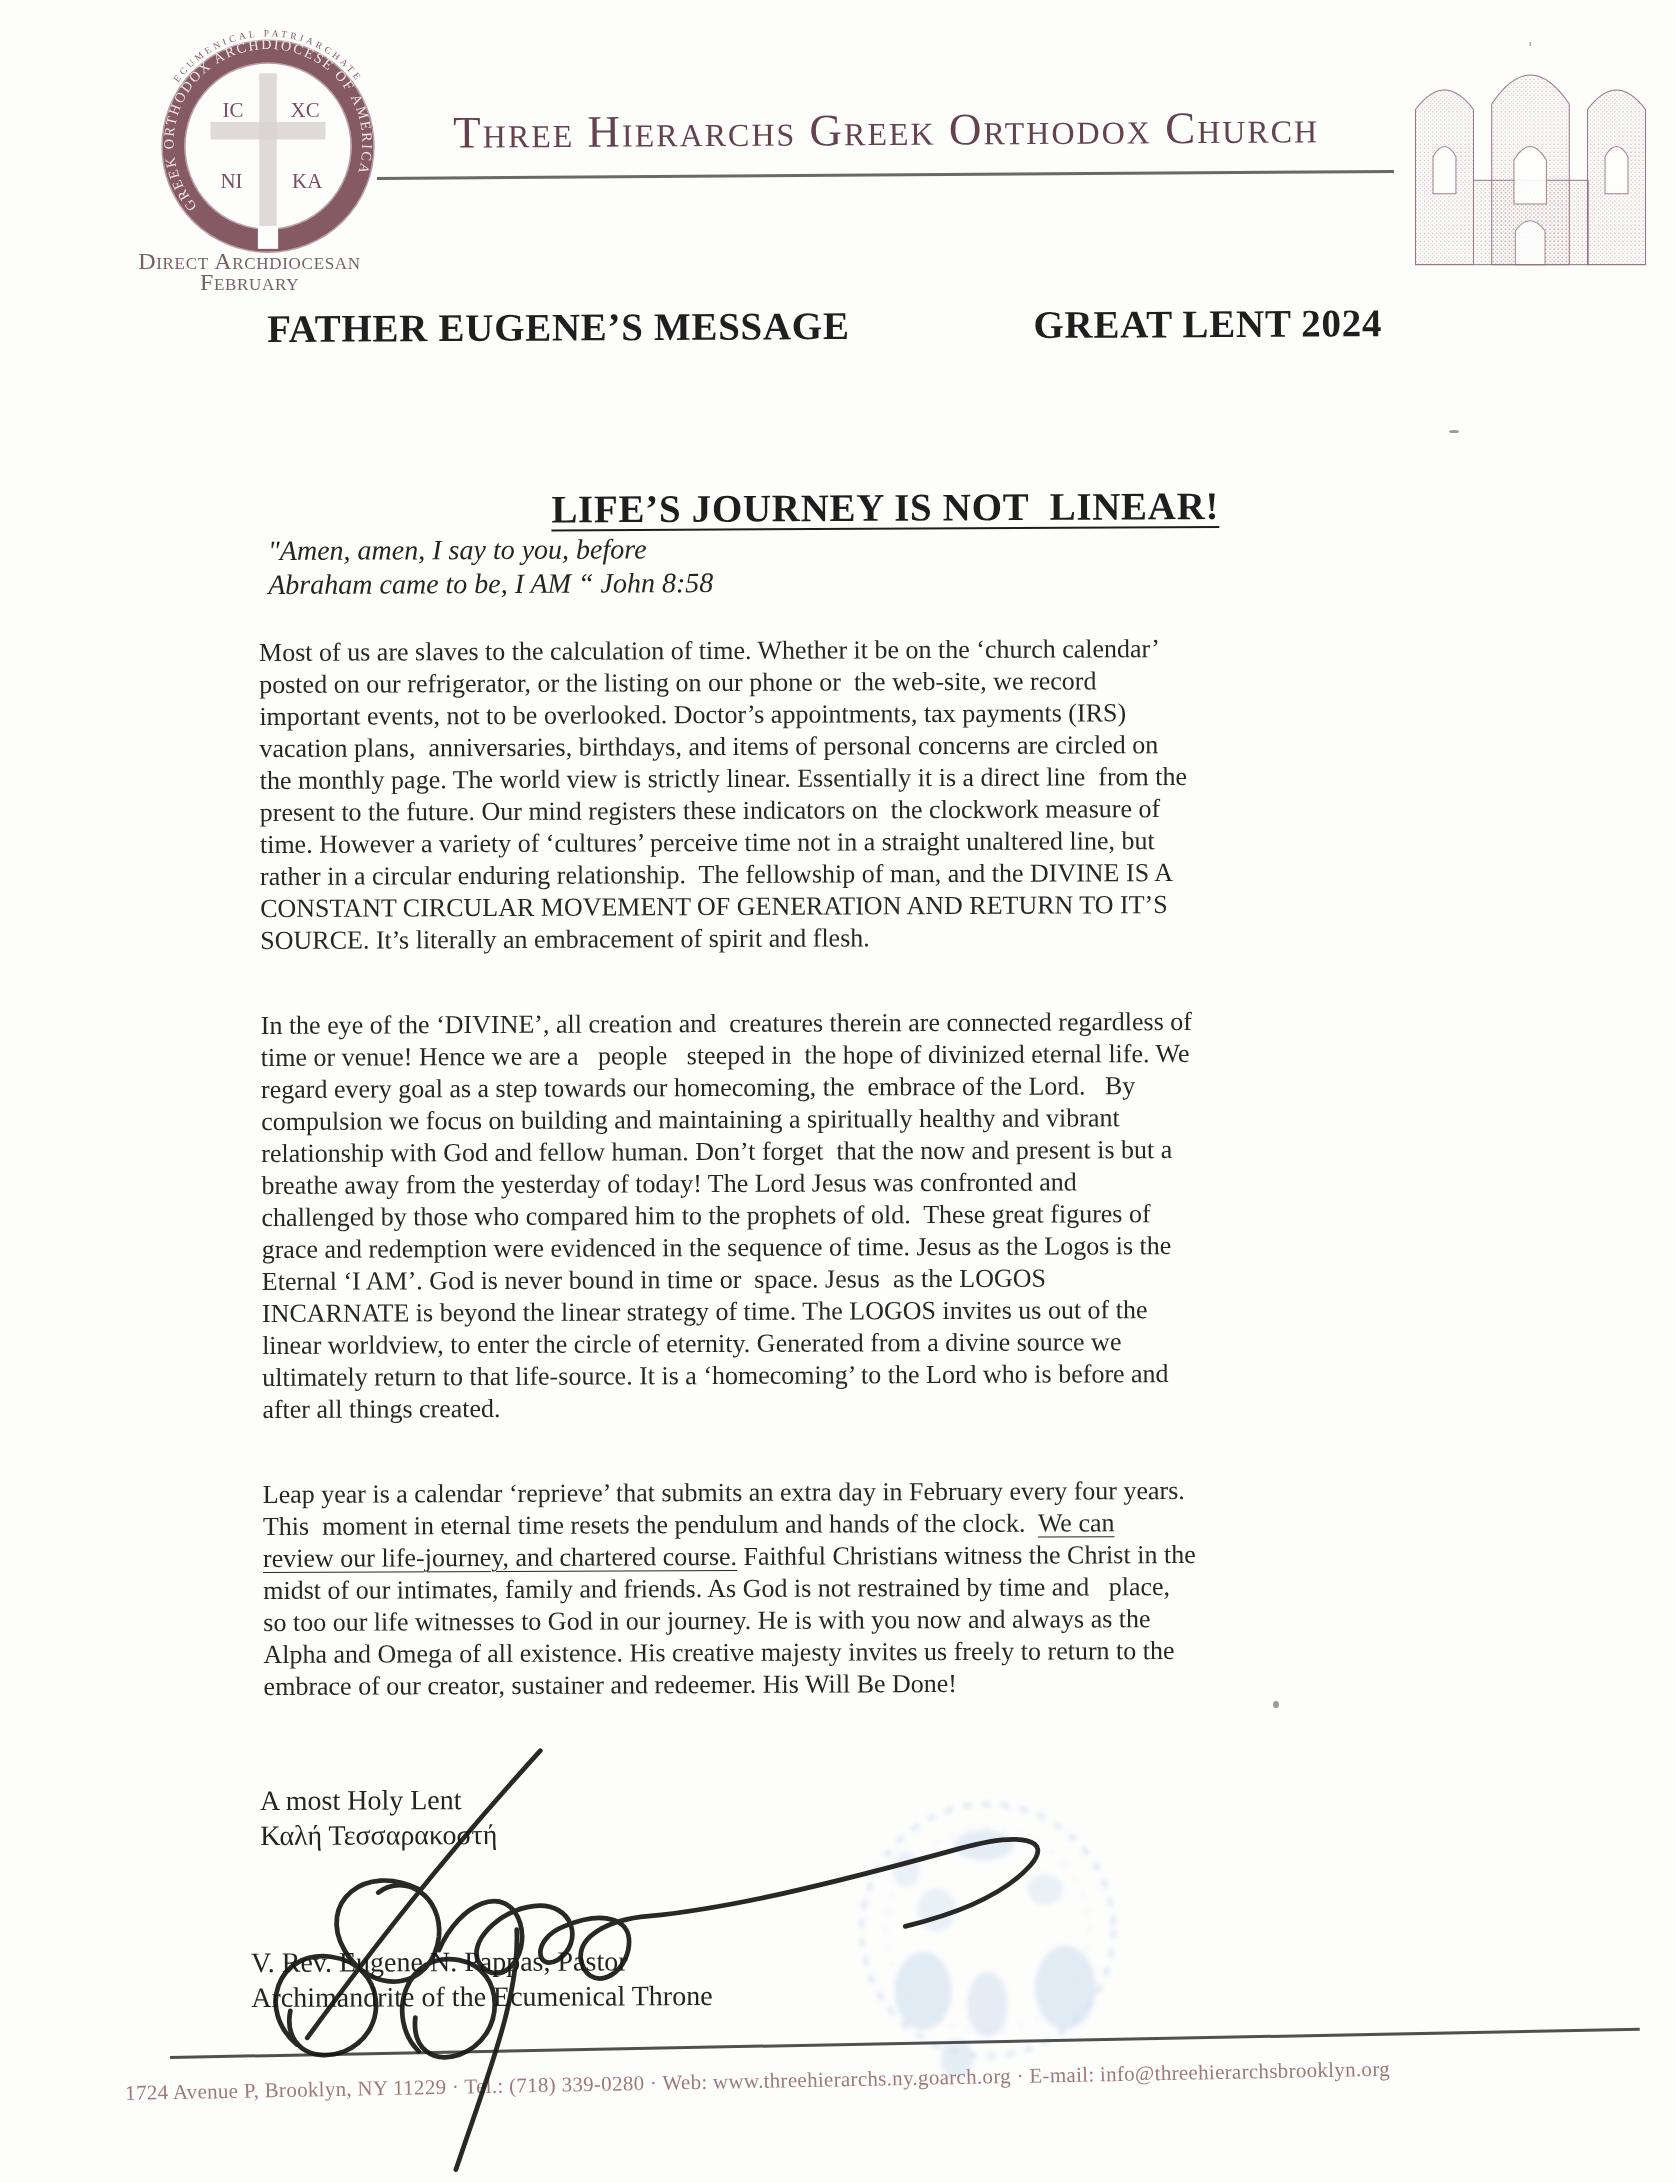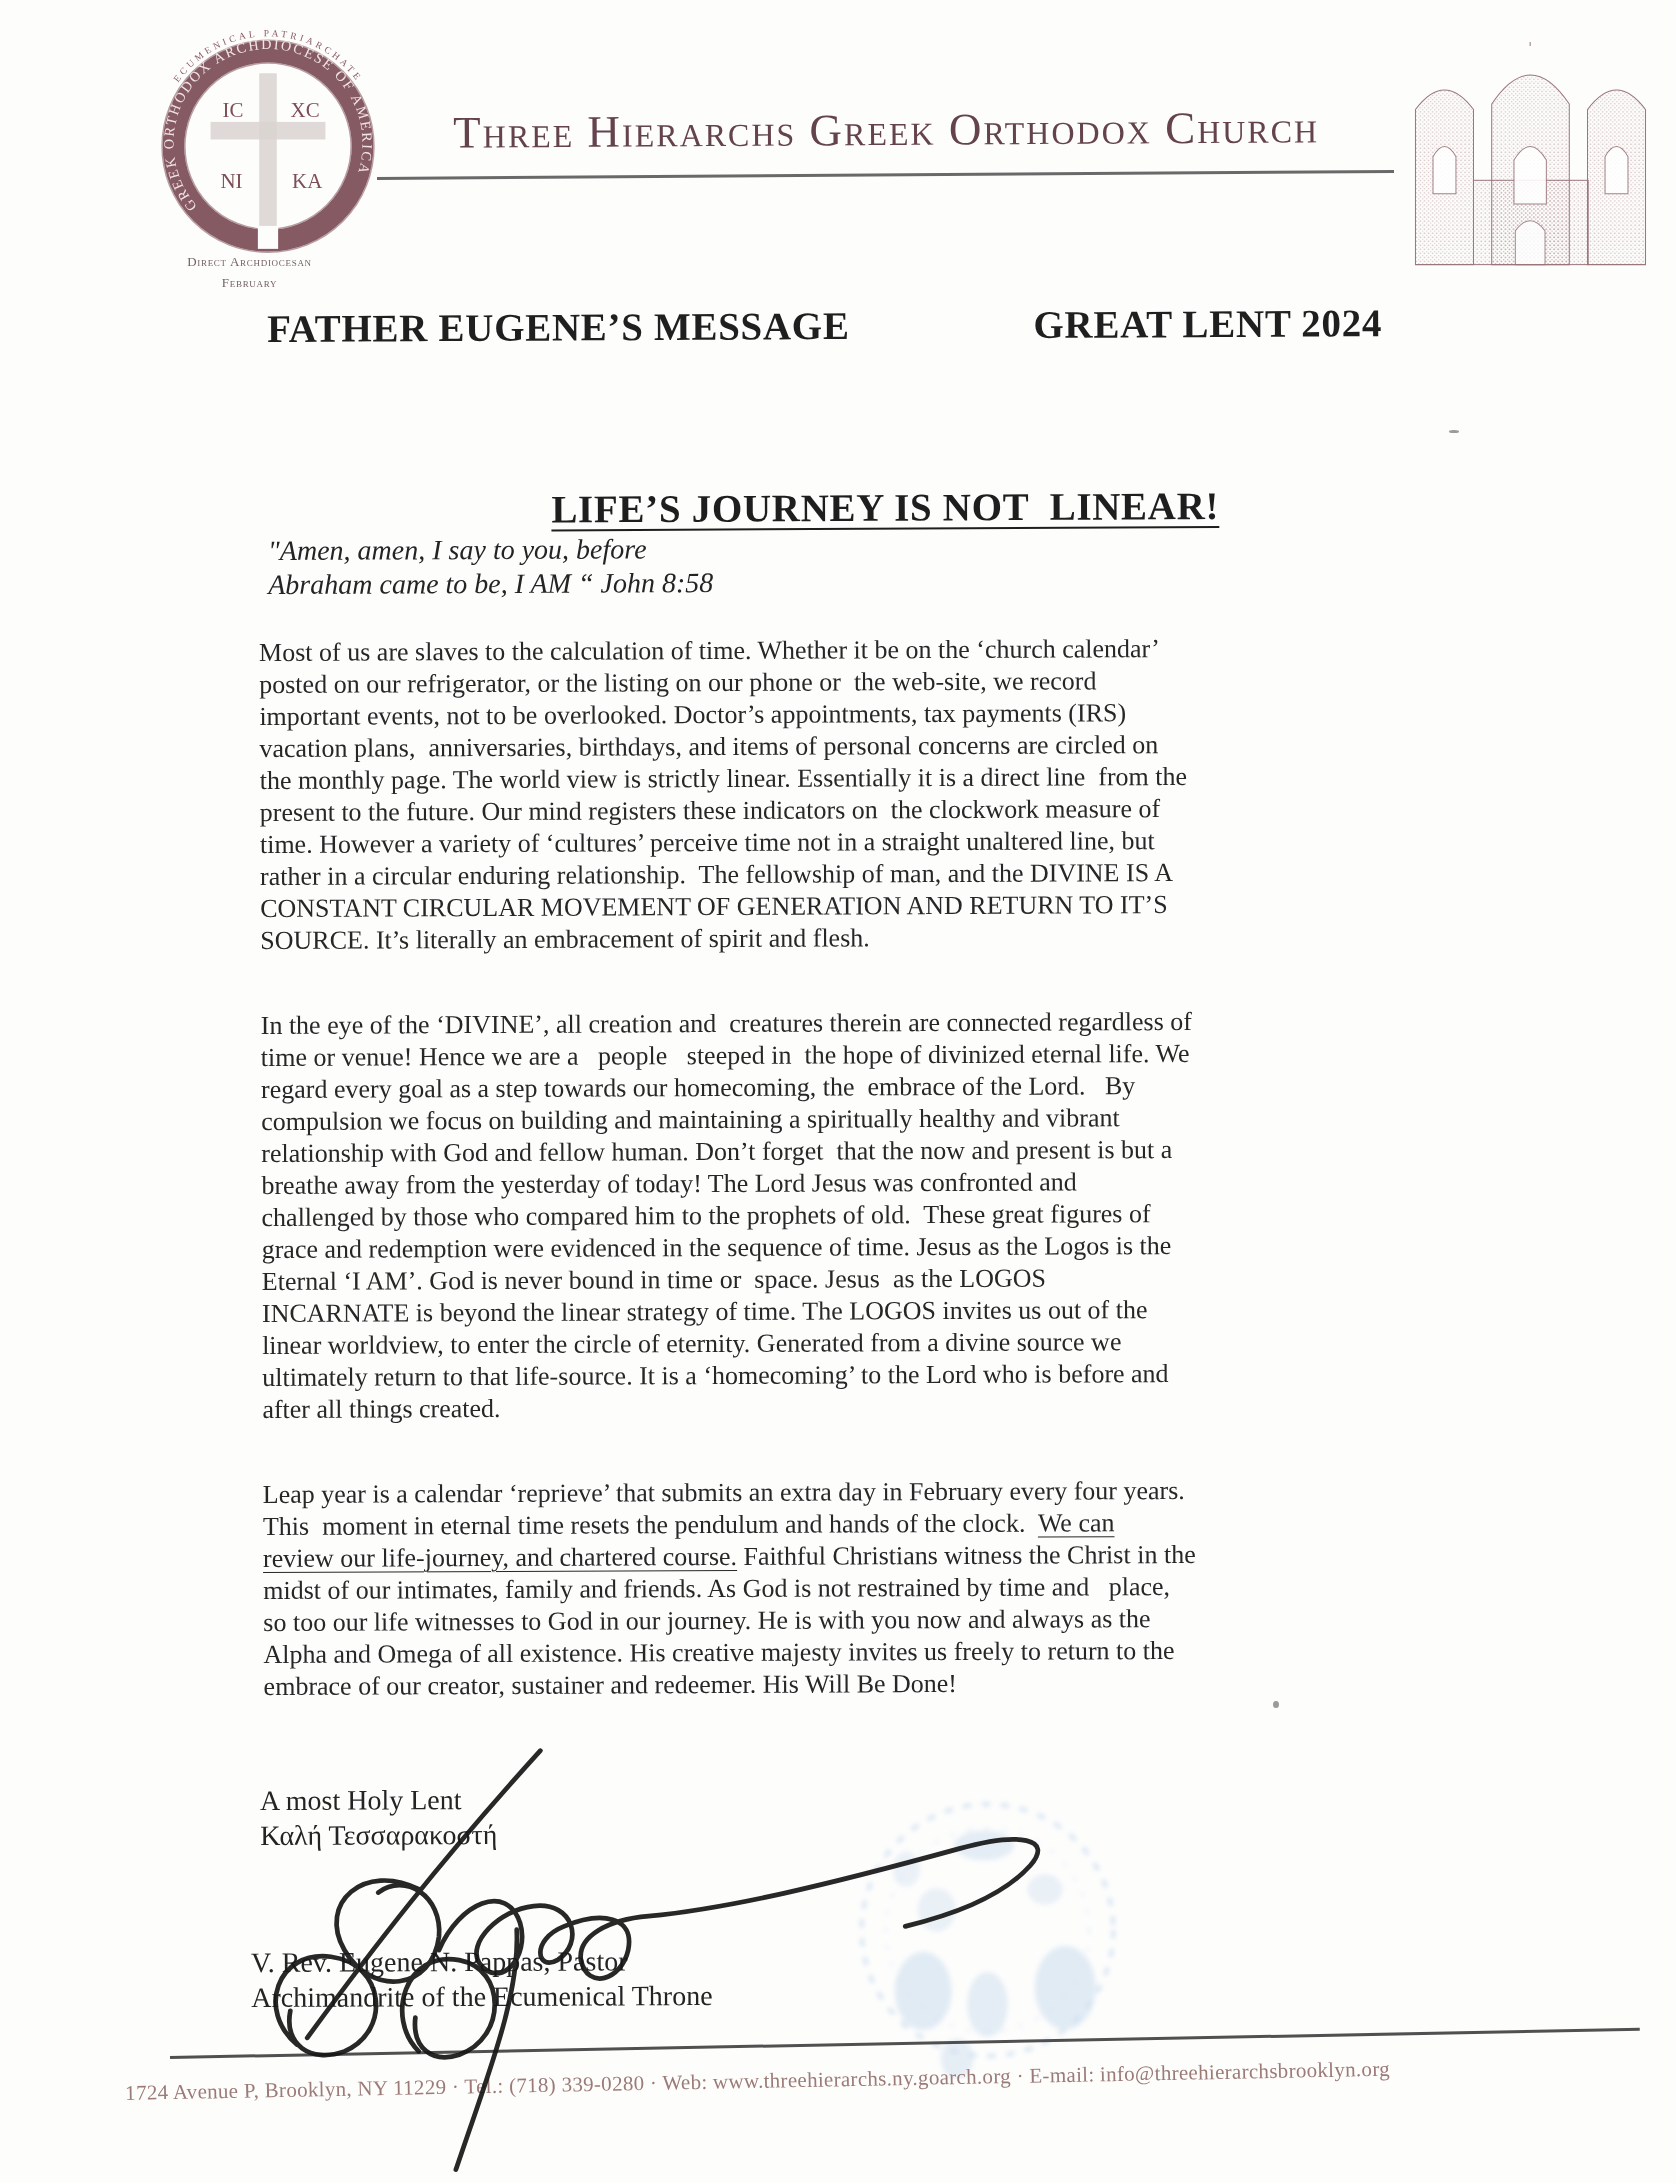--- a/index.html
+++ b/index.html
@@ -4,21 +4,21 @@
 <style>
   html,body{margin:0;padding:0;background:#e8e8e8;}
   .page{
     position:relative;width:1676px;height:2183px;background:#fdfdfc;overflow:hidden;
     font-family:"Liberation Serif", serif;color:#262626;
   }
   
   .seal-wrap{position:absolute;left:143px;top:26px;width:250px;height:233px;}
   .seal-caption{
     position:absolute;left:101px;top:251px;width:297px;text-align:center;
-    font-variant:small-caps;font-size:13px;line-height:21px;color:#756066;letter-spacing:0.7px;
+    font-variant:small-caps;font-size:24px;line-height:21px;color:#756066;letter-spacing:0.7px;
   }
   .church-name{
     position:absolute;left:389px;top:107px;width:994px;text-align:center;
     font-variant:small-caps;font-size:45px;letter-spacing:2px;color:#64434d;
     transform:rotate(-0.35deg);transform-origin:left top;white-space:nowrap;
   }
   .header-rule{
     position:absolute;left:377px;top:177px;width:1017px;height:2.7px;background:#4f4f4f;
     transform:rotate(-0.4deg);transform-origin:left top;opacity:.85;
   }

